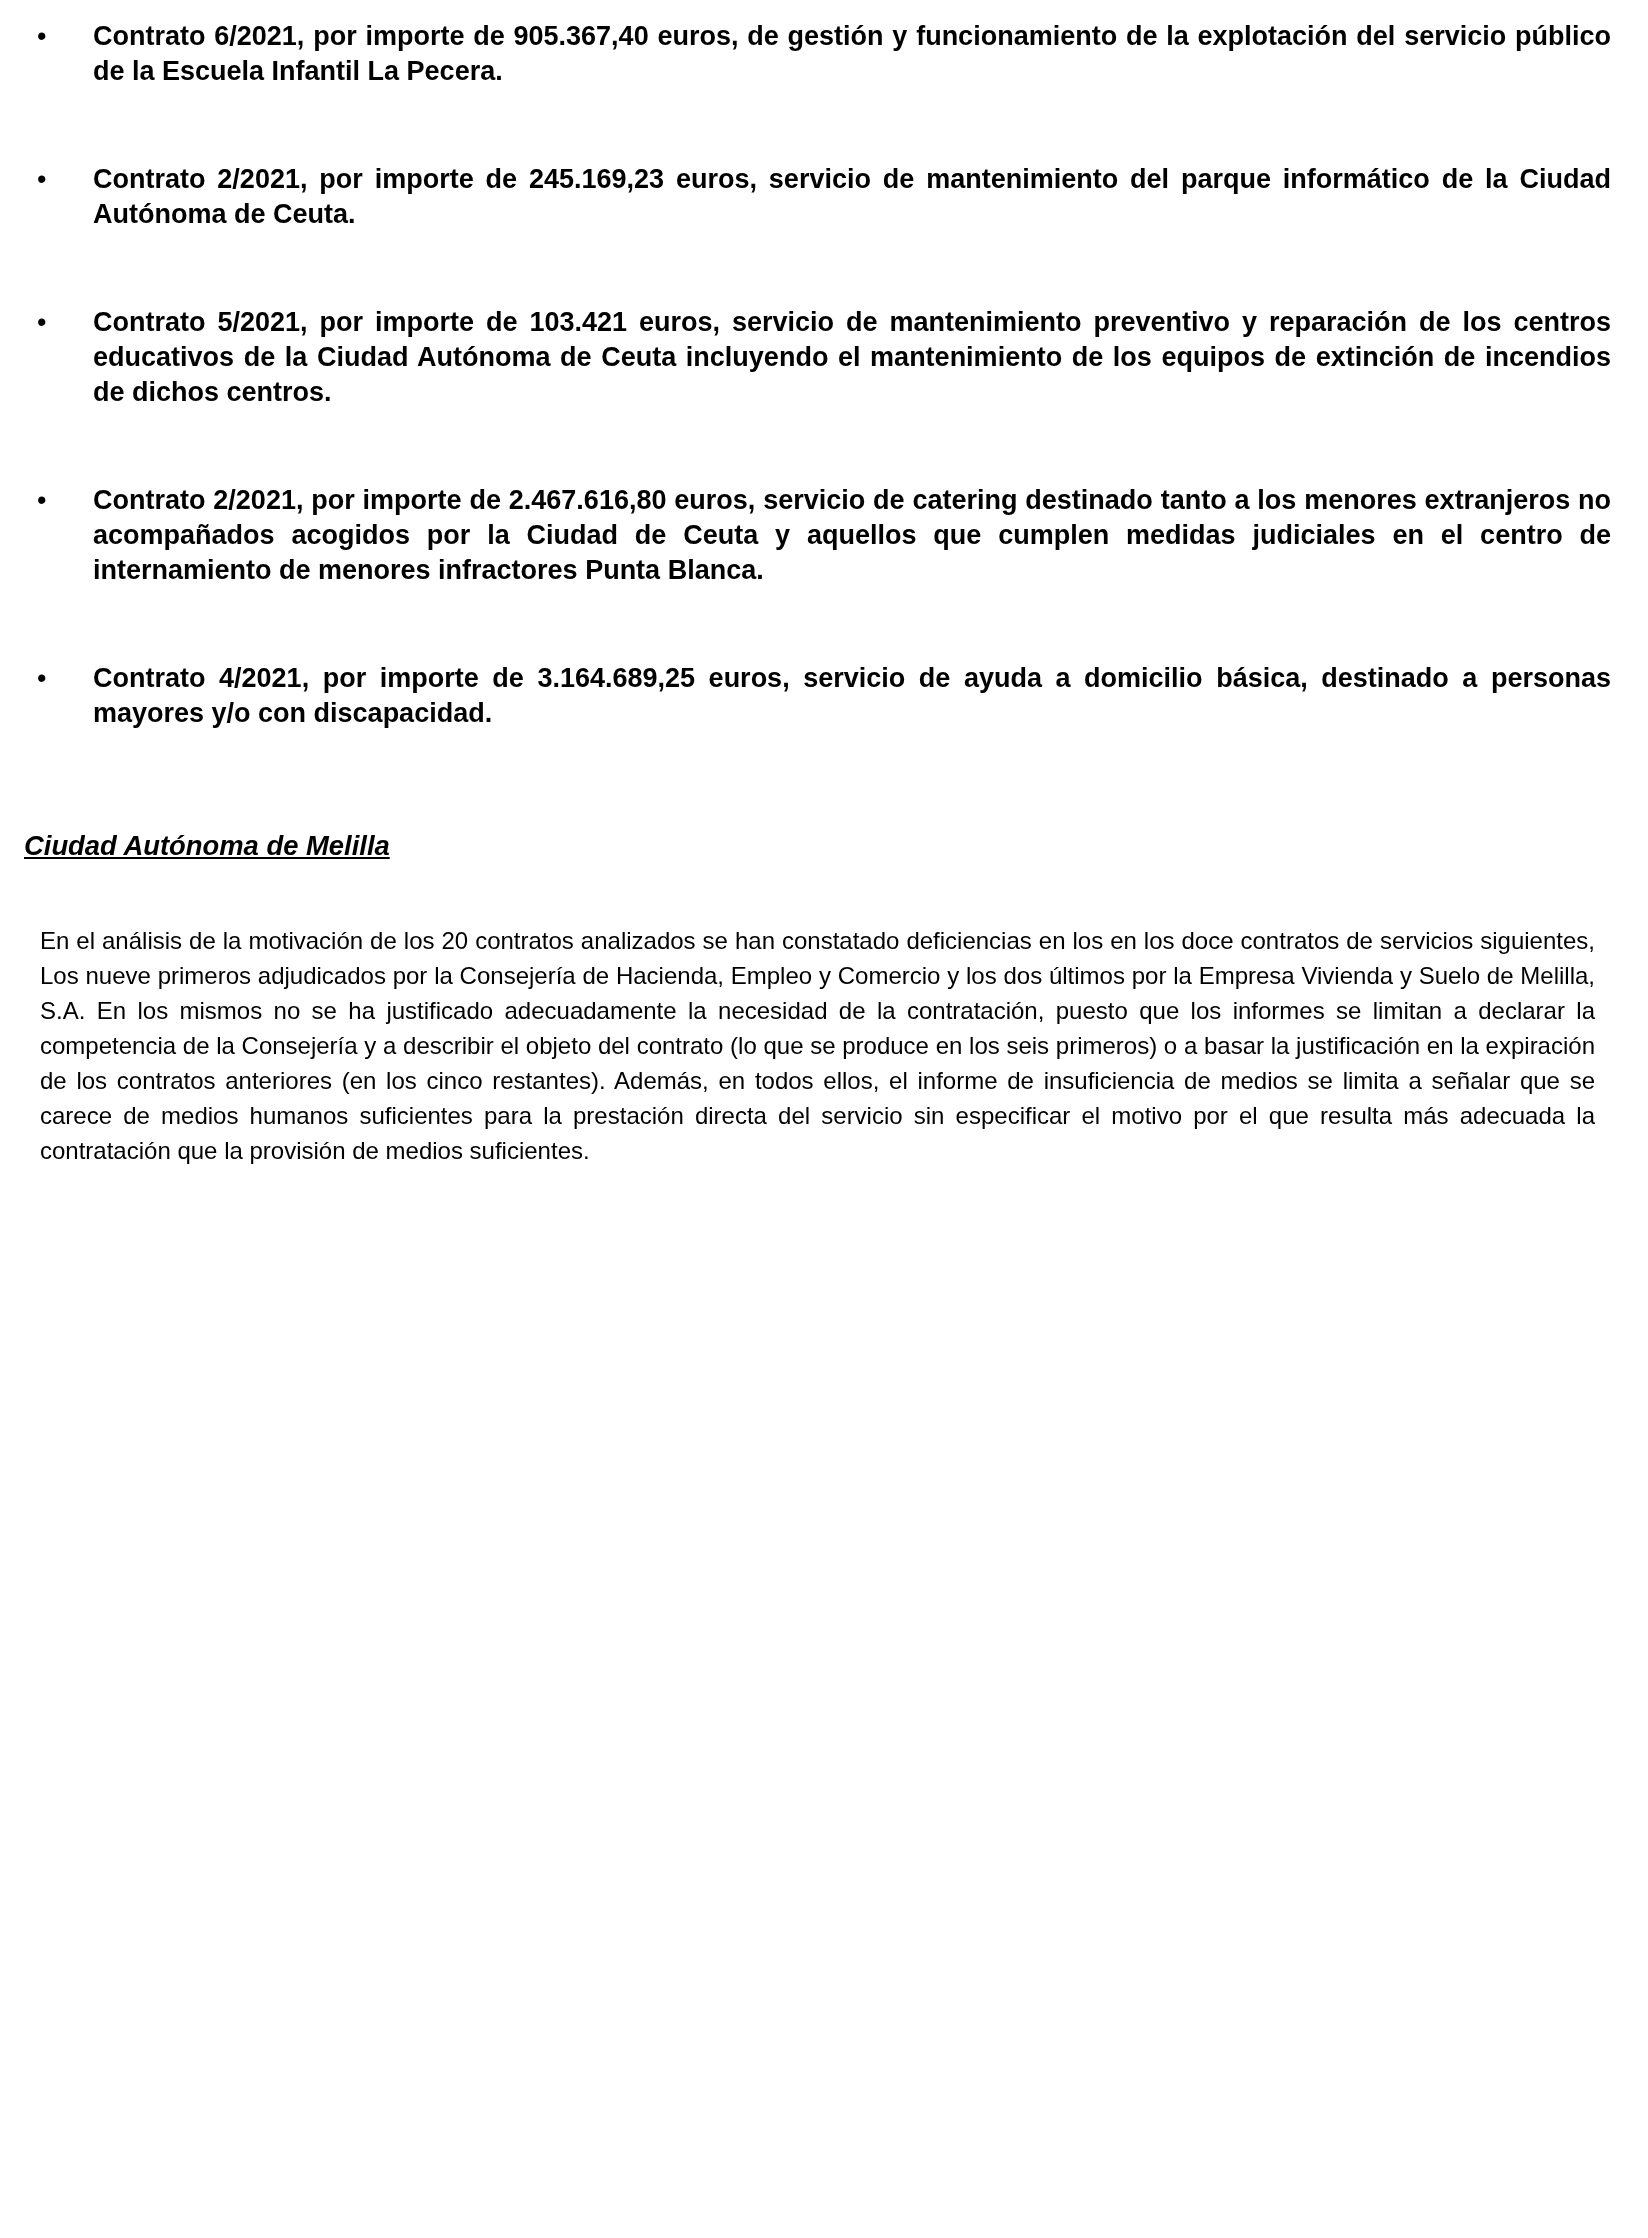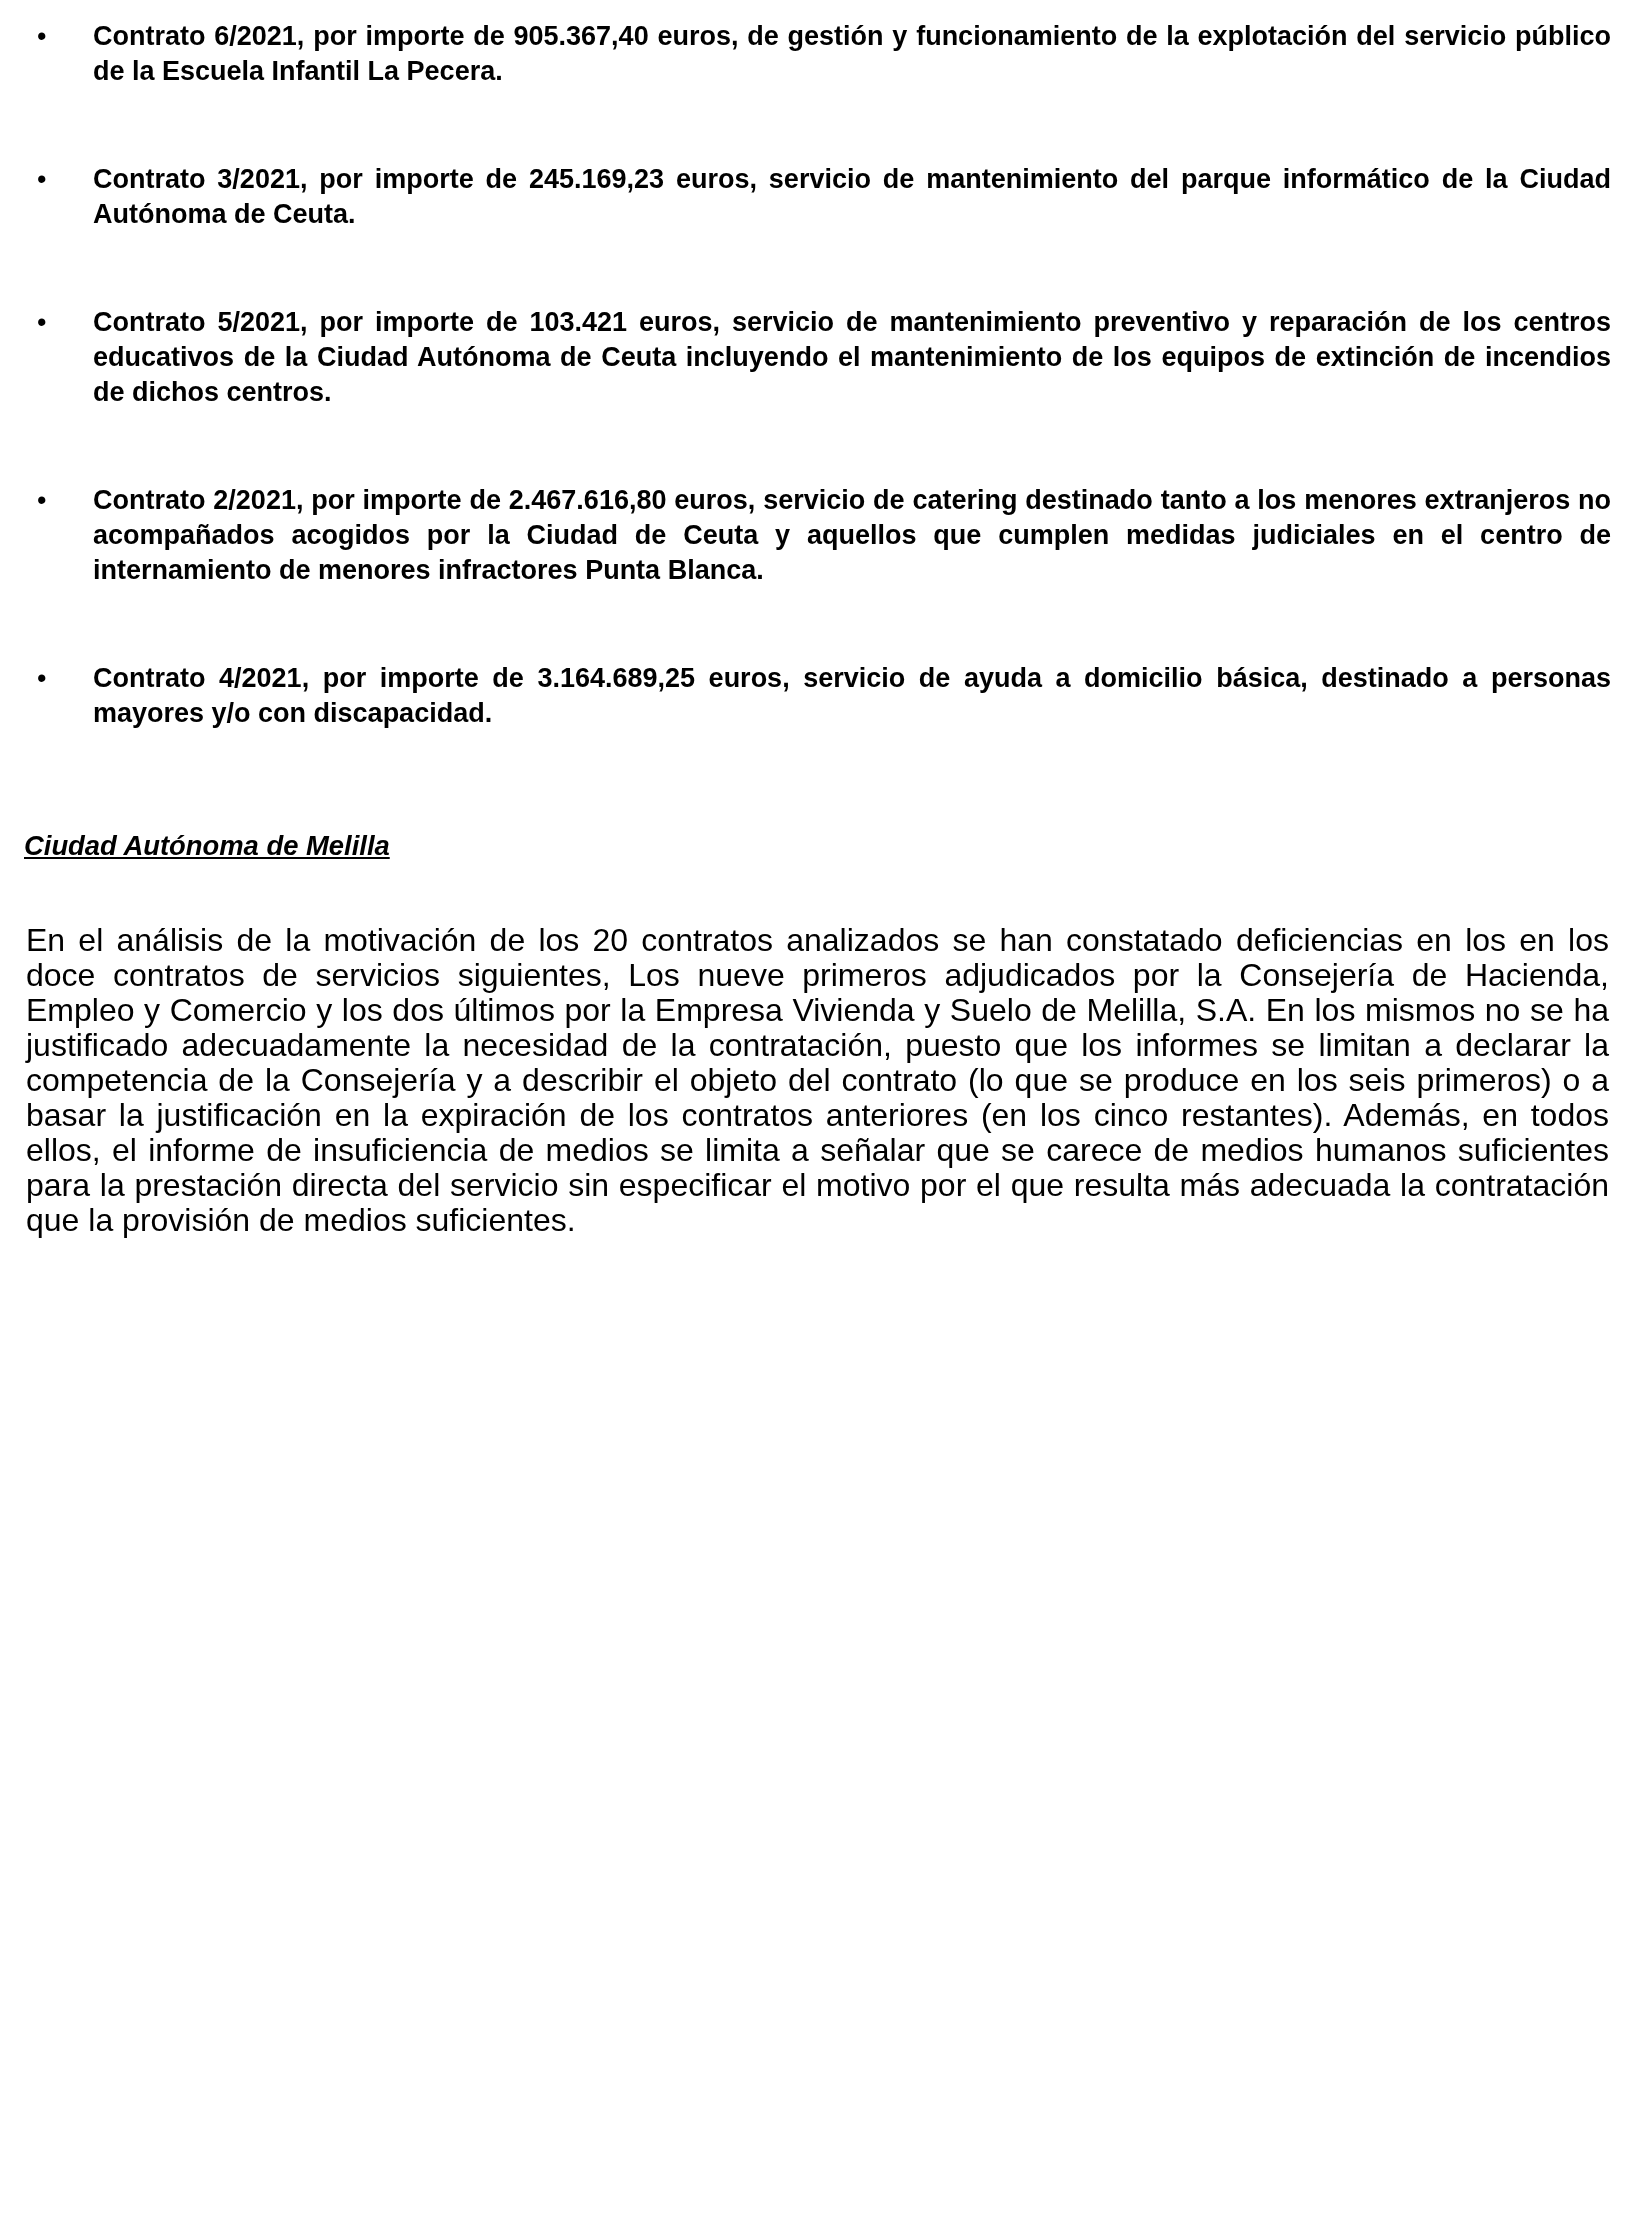--- a/index.html
+++ b/index.html
@@ -48,42 +48,42 @@
   }
   .section-heading {
     margin: 97px 0 60px 0;
     font-size: 27.4px;
     line-height: 35px;
     font-weight: bold;
     font-style: italic;
     text-decoration: underline;
   }
   .body-paragraph {
-    font-size: 32px;
+    font-size: 24px;
     line-height: 35px;
     text-align: justify;
     text-justify: inter-word;
-    margin: 2px;
+    margin: 16px;
   }
 </style>
 </head>
 <body>
 
 <div class="page">
 
   <div class="bullet-list">
 
     <div class="bullet-item">
       <span class="bullet-marker">•</span>
       <span class="bullet-text">Contrato 6/2021, por importe de 905.367,40 euros, de gestión y funcionamiento de la explotación del servicio público de la Escuela Infantil La Pecera.</span>
     </div>
 
     <div class="bullet-item">
       <span class="bullet-marker">•</span>
-      <span class="bullet-text">Contrato 3/2021, por importe de 245.169,23 euros, servicio de mantenimiento del parque informático de la Ciudad Autónoma de Ceuta.</span>
+      <span class="bullet-text">Contrato 2/2021, por importe de 245.169,23 euros, servicio de mantenimiento del parque informático de la Ciudad Autónoma de Ceuta.</span>
     </div>
 
     <div class="bullet-item">
       <span class="bullet-marker">•</span>
       <span class="bullet-text">Contrato 5/2021, por importe de 103.421 euros, servicio de mantenimiento preventivo y reparación de los centros educativos de la Ciudad Autónoma de Ceuta incluyendo el mantenimiento de los equipos de extinción de incendios de dichos centros.</span>
     </div>
 
     <div class="bullet-item">
       <span class="bullet-marker">•</span>
       <span class="bullet-text">Contrato 2/2021, por importe de 2.467.616,80 euros, servicio de catering destinado tanto a los menores extranjeros no acompañados acogidos por la Ciudad de Ceuta y aquellos que cumplen medidas judiciales en el centro de internamiento de menores infractores Punta Blanca.</span>

